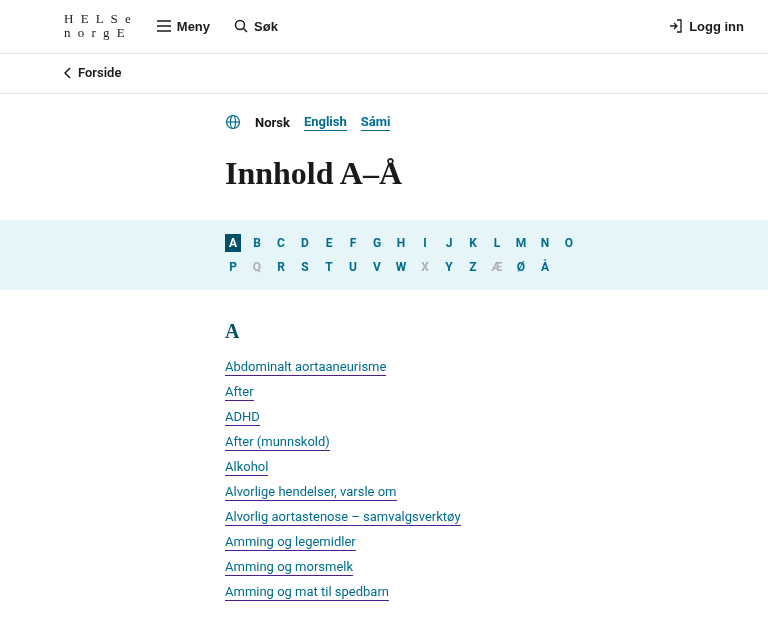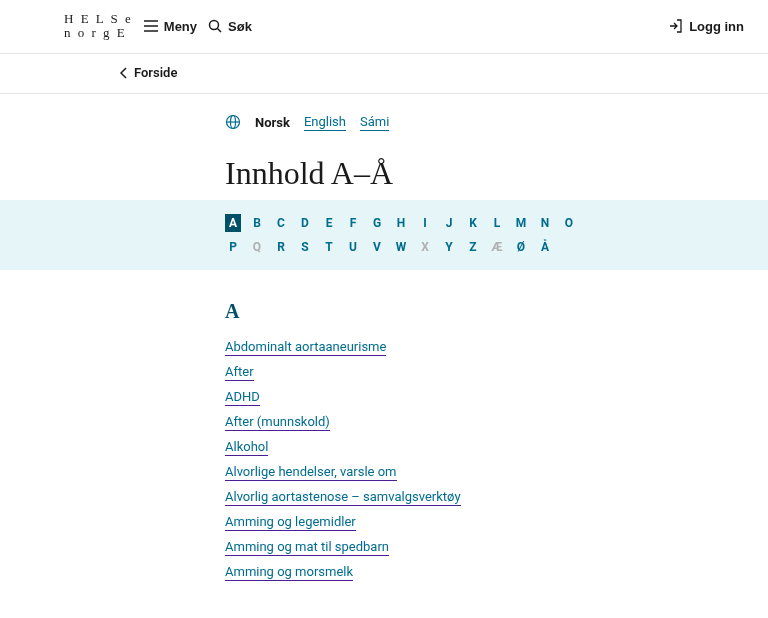--- a/index.html
+++ b/index.html
@@ -12,21 +12,21 @@
   .topbar {
     display: flex;
     align-items: center;
     justify-content: space-between;
     padding: 12px 24px 12px 64px;
     border-bottom: 1px solid #e5e5e5;
   }
   .topbar-left {
     display: flex;
     align-items: center;
-    gap: 11px;
+    gap: 24px;
   }
   .logo {
     font-family: Georgia, serif;
     font-size: 13px;
     line-height: 1.1;
     letter-spacing: 2px;
     font-weight: 400;
   }
   .logo-line { display: block; }
   .menu-btn, .search-btn, .login-btn {
@@ -34,21 +34,21 @@
     align-items: center;
     gap: 6px;
     font-size: 13px;
     font-weight: 700;
     cursor: pointer;
     background: none;
     border: none;
     color: #1a1a1a;
   }
   .breadcrumb-bar {
-    padding: 10px 0 10px 120px;
+    padding: 10px 0 10px 64px;
     border-bottom: 1px solid #e5e5e5;
   }
   .breadcrumb-link {
     display: inline-flex;
     align-items: center;
     gap: 6px;
     font-size: 13px;
     font-weight: 600;
     cursor: pointer;
   }
@@ -63,36 +63,37 @@
     margin-bottom: 24px;
     font-size: 13px;
   }
   .globe-icon {
     width: 16px;
     height: 16px;
     color: #006d8f;
   }
   .lang-item {
     font-size: 13px;
+    font-weight: bold;
   }
   .lang-item.active {
     font-weight: 700;
     color: #1a1a1a;
   }
   .lang-item.link {
     color: #006d8f;
     border-bottom: 1px solid #006d8f;
     padding-bottom: 1px;
     cursor: pointer;
   }
   .page-title {
     font-family: Georgia, "Times New Roman", serif;
     font-size: 32px;
-    font-weight: 400;
-    margin-bottom: 8px;
+    font-weight: 700;
+    margin-bottom: 28px;
   }
   .alpha-strip-wrap {
     background: #e6f5f7;
     margin-left: -225px;
     padding-left: 225px;
     width: 768px;
     padding-top: 14px;
     padding-bottom: 14px;
   }
   .alpha-row {
@@ -241,18 +242,18 @@
     <div class="section-letter">A</div>
     <div class="entry-list" id="entry-list">
         <a class="entry">Abdominalt aortaaneurisme</a>
         <a class="entry">After</a>
         <a class="entry">ADHD</a>
         <a class="entry">After (munnskold)</a>
         <a class="entry">Alkohol</a>
         <a class="entry">Alvorlige hendelser, varsle om</a>
         <a class="entry">Alvorlig aortastenose – samvalgsverktøy</a>
         <a class="entry">Amming og legemidler</a>
+        <a class="entry">Amming og morsmelk</a>
         <a class="entry">Amming og mat til spedbarn</a>
-        <a class="entry">Amming og morsmelk</a>
       </div>
   </div>
 
 </div>
 
 </body></html>

